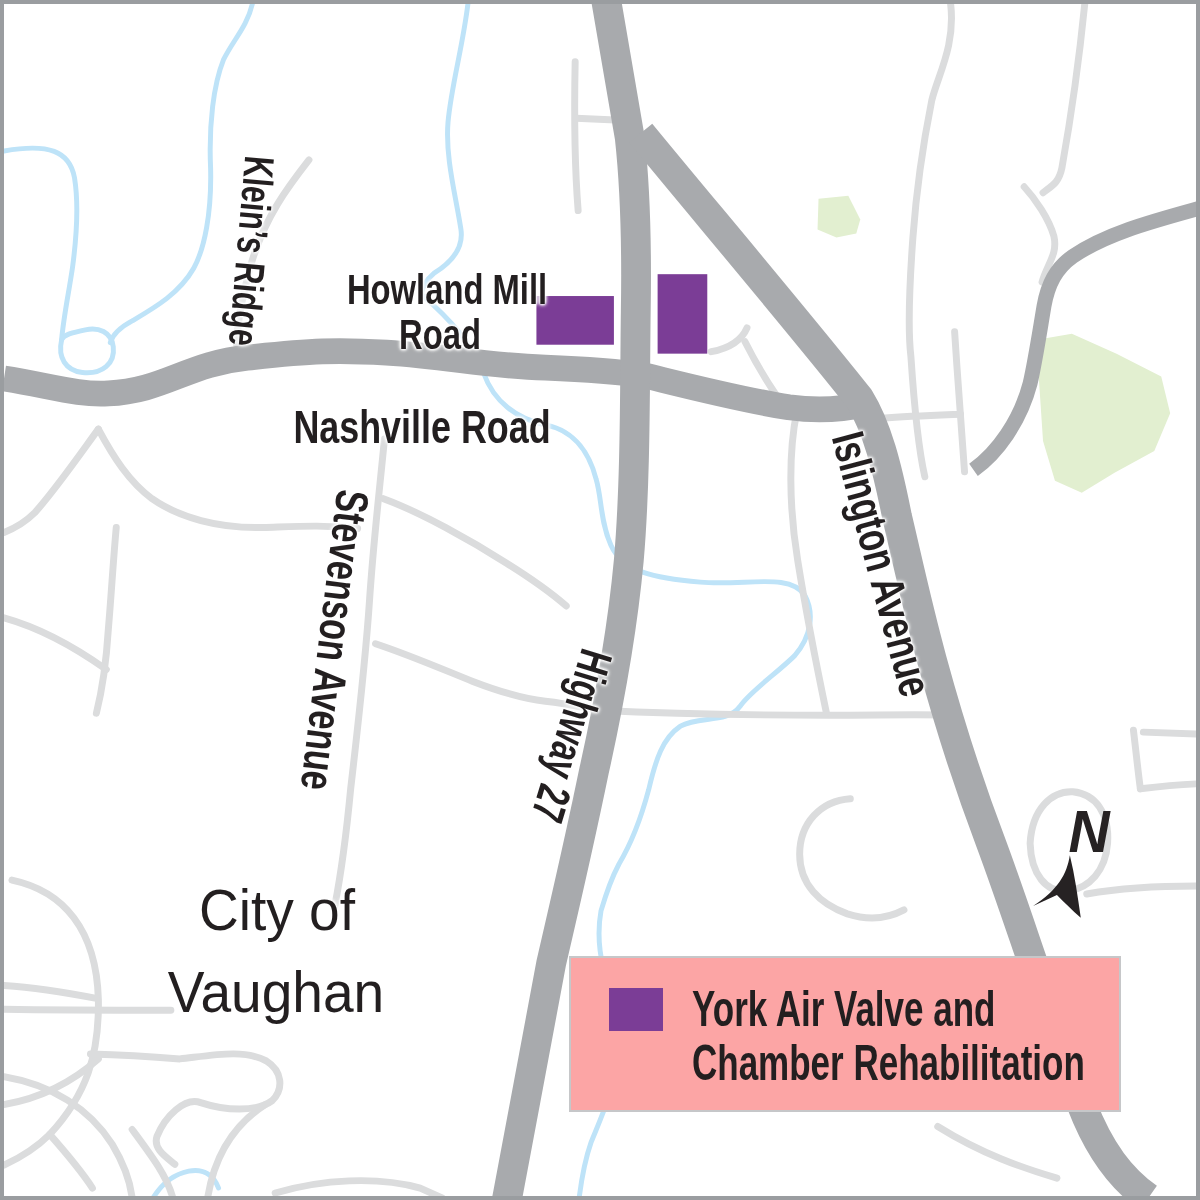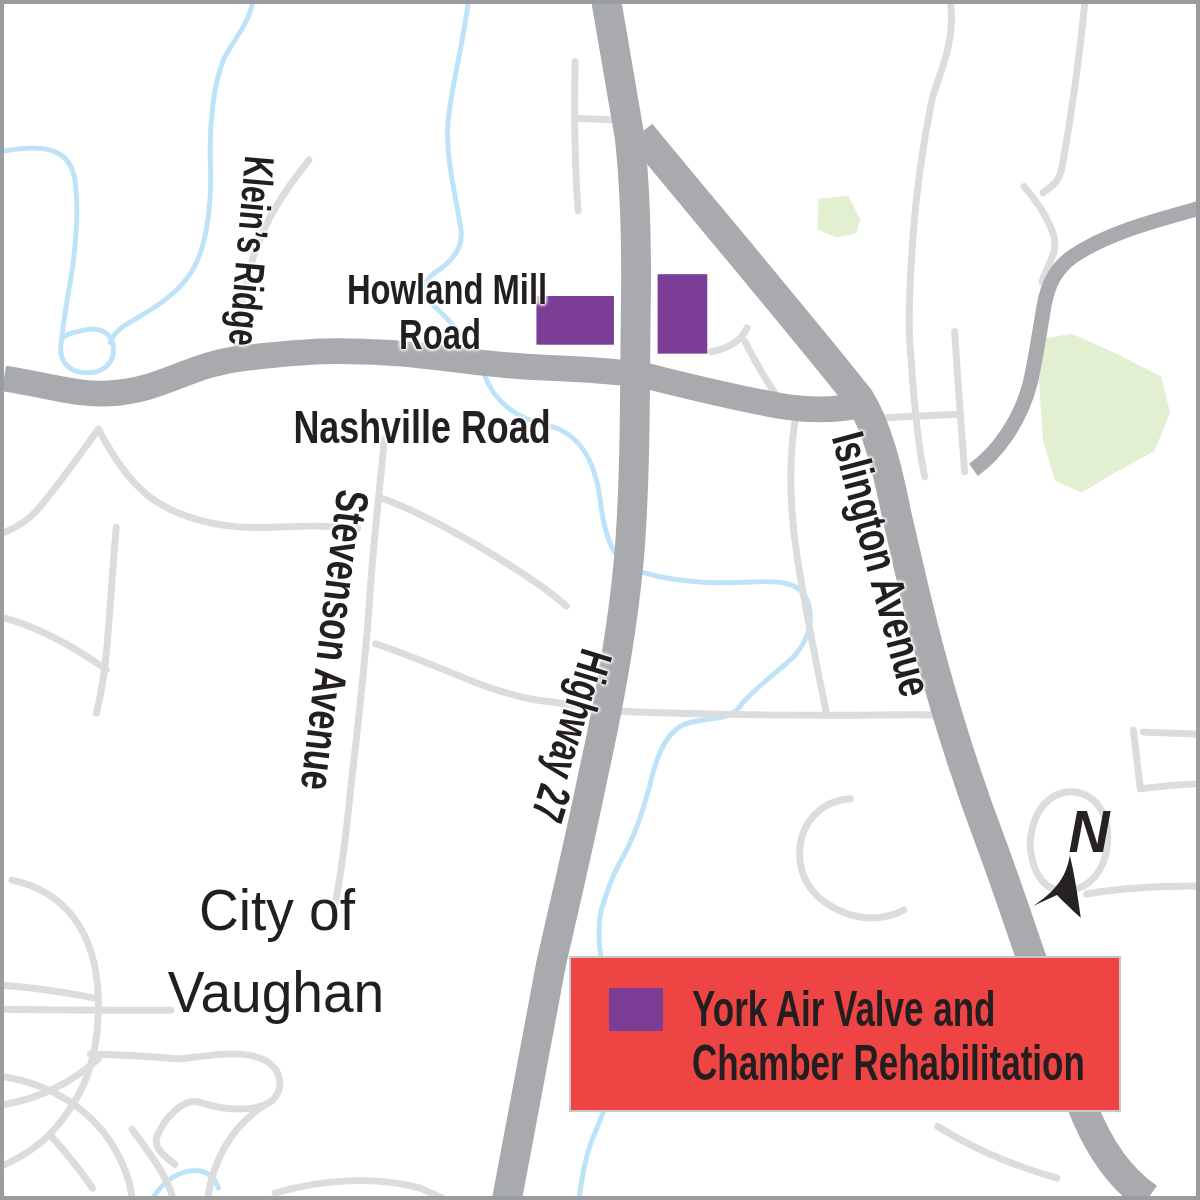--- a/index.html
+++ b/index.html
@@ -20,21 +20,21 @@
   .lbl-nashville{left:418px;top:423px;font-size:46px;transform:translate(-50%,-50%) scaleX(.78);}
   .lbl-stevenson{left:331px;top:636px;font-size:46px;transform:translate(-50%,-50%) rotate(97deg)  scaleX(.74);}
   .lbl-highway  {left:568px;top:732px;font-size:46px;transform:translate(-50%,-50%) rotate(107deg) scaleX(.70);}
   .lbl-islington{left:878px;top:560px;font-size:46px;transform:translate(-50%,-50%) rotate(75deg)  scaleX(.74);}
   .lbl-city1{left:273px;top:906px;font-size:58px;font-weight:400;transform:translate(-50%,-50%) scaleX(.95);}
   .lbl-city2{left:272px;top:988px;font-size:58px;font-weight:400;transform:translate(-50%,-50%) scaleX(.95);}
   .lbl-north{left:1085px;top:828px;font-size:60px;font-style:italic;font-weight:bold;color:#262223;
              transform:translate(-50%,-50%) scaleX(.95);text-shadow:none;}
   #legend{
     position:absolute;left:565px;top:952px;width:552px;height:156px;
-    background:#ef4444;border:2px solid #c6c7c9;box-sizing:border-box;z-index:5;
+    background:#fca5a5;border:2px solid #c6c7c9;box-sizing:border-box;z-index:5;
   }
   #legend .swatch{position:absolute;left:38px;top:30px;width:54px;height:43px;}
   #legend .lg-line{position:absolute;left:121px;font-size:50px;font-weight:bold;color:#231f20;
                    white-space:nowrap;line-height:1;transform-origin:left center;transform:translateY(-50%) scaleX(.70);}
   #legend .lg-1{top:51px;}
   #legend .lg-2{top:105px;}
 </style>
 </head>
 <body>
 

